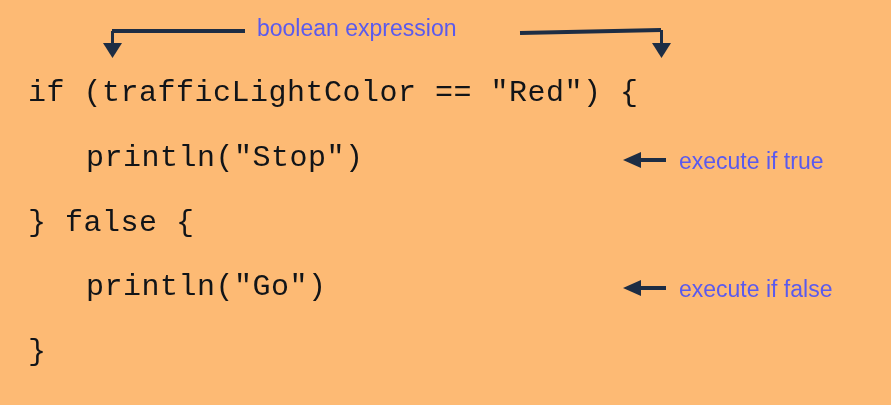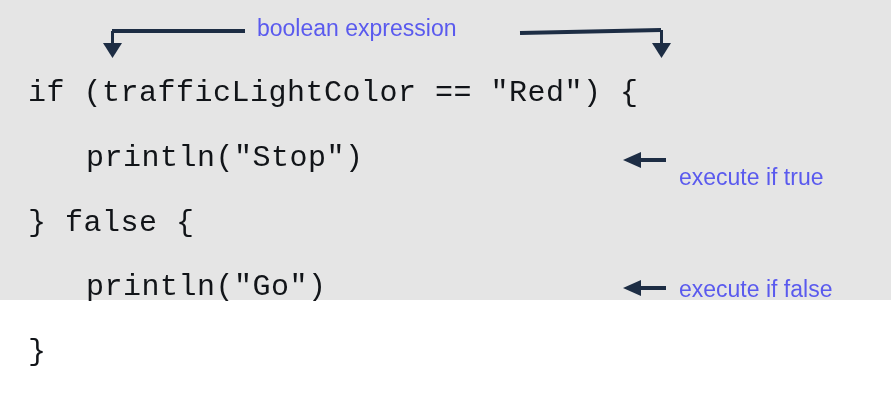--- a/index.html
+++ b/index.html
@@ -12,22 +12,22 @@
     height: 405px;
     position: relative;
     overflow: hidden;
     font-family: "Liberation Sans", sans-serif;
   }
 
   #figure {
     position: absolute;
     left: 0; top: 0;
     width: 891px;
-    height: 300px;
-    background: #e5e5e5;
+    height: 405px;
+    background: #fdba74;
   }
 
   
   .code-line {
     position: absolute;
     font-family: "Liberation Mono", "DejaVu Sans Mono", monospace;
     font-size: 30px;
     line-height: 30px;
     letter-spacing: 0.5px;
     color: #111418;
@@ -43,21 +43,21 @@
   
   .annotation-label {
     position: absolute;
     font-family: "Liberation Sans", sans-serif;
     font-size: 23px;
     line-height: 23px;
     color: #5a5aee;
     white-space: nowrap;
   }
   #label-boolean-expression { left: 257px; top: 17px; }
-  #label-execute-true  { left: 679px; top: 150px; margin-top: 16px; }
+  #label-execute-true  { left: 679px; top: 150px; }
   #label-execute-false { left: 679px; top: 278px; text-align: right; }
 
   
   #arrow-layer {
     position: absolute;
     left: 0; top: 0;
     width: 891px;
     height: 405px;
     pointer-events: none;
   }

